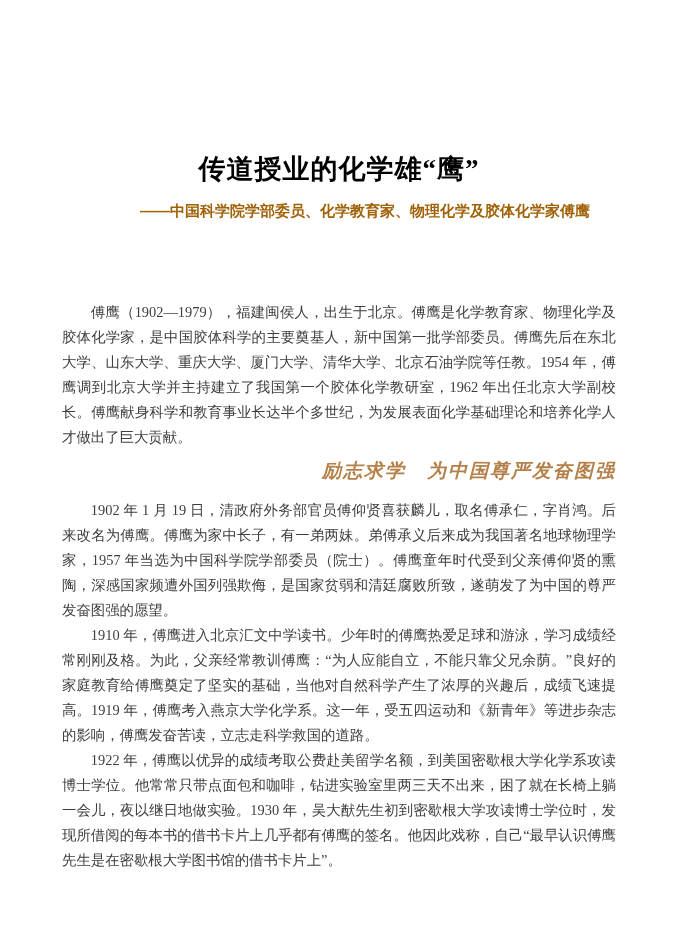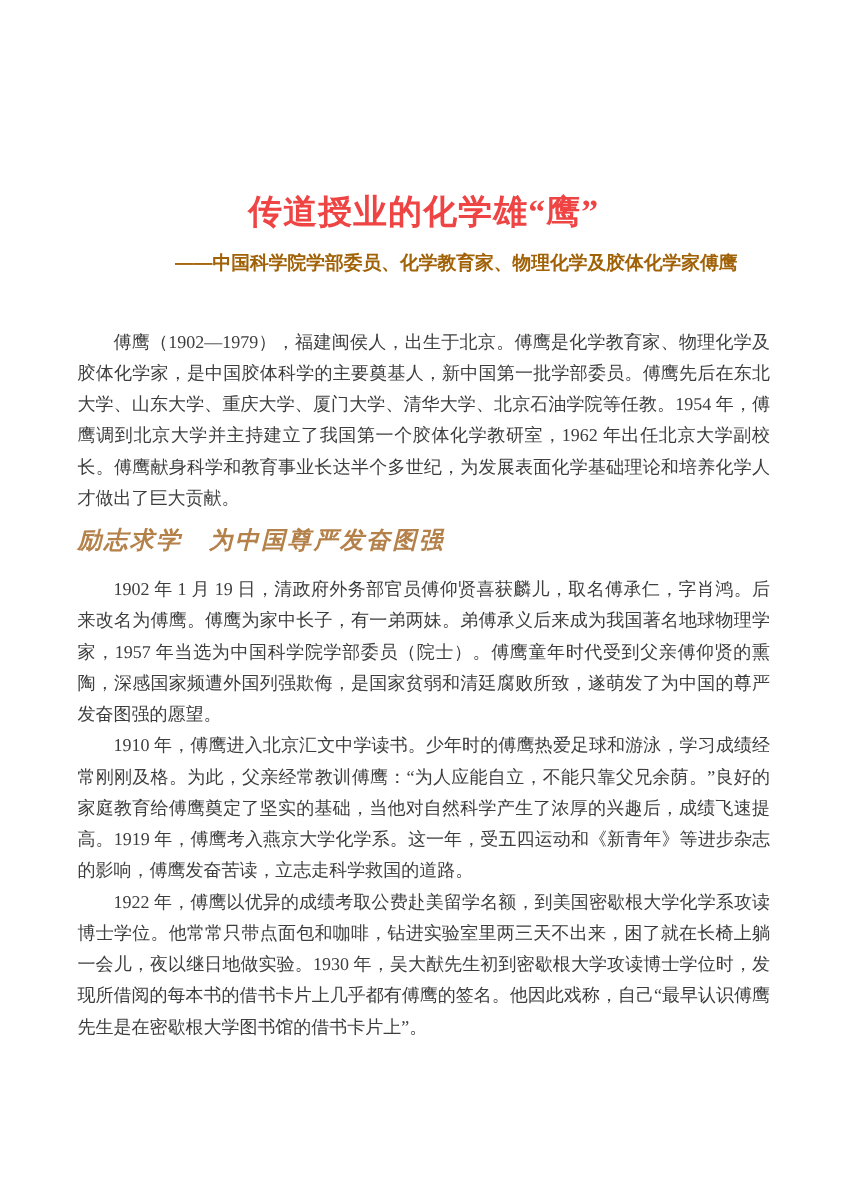--- a/index.html
+++ b/index.html
@@ -40,40 +40,40 @@
   .body-para {
     margin: 0;
     font-size: 14.4px;
     line-height: 25px;
     color: #3d3d3d;
     text-align: justify;
     text-indent: 2em;
     font-family: "Liberation Serif", "DejaVu Serif", serif;
   }
   .body-para.first {
-    margin-top: 40px;
+    margin-top: 78px;
     font-family: Liberation Serif, serif;
   }
   .section-heading {
     margin: 8px 0 14px 0;
-    text-align: left;
+    text-align: right;
     font-size: 19px;
     line-height: 26px;
     font-weight: bold;
     font-style: italic;
     letter-spacing: 2px;
     font-family: "Liberation Serif", "DejaVu Serif", serif;
   }
 </style>
 </head>
 <body>
 
 <div class="page" style="background: rgb(255, 255, 255);">
 
-  <h1 class="title" style="color: #ef4444;">传道授业的化学雄“鹰”</h1>
+  <h1 class="title" style="color: #000000;">传道授业的化学雄“鹰”</h1>
 
   <div class="subtitle">——中国科学院学部委员、化学教育家、物理化学及胶体化学家傅鹰</div>
 
   <p class="body-para first">傅鹰（1902—1979），福建闽侯人，出生于北京。傅鹰是化学教育家、物理化学及胶体化学家，是中国胶体科学的主要奠基人，新中国第一批学部委员。傅鹰先后在东北大学、山东大学、重庆大学、厦门大学、清华大学、北京石油学院等任教。1954 年，傅鹰调到北京大学并主持建立了我国第一个胶体化学教研室，1962 年出任北京大学副校长。傅鹰献身科学和教育事业长达半个多世纪，为发展表面化学基础理论和培养化学人才做出了巨大贡献。</p>
 
   <h2 class="section-heading" style="color: rgb(181, 129, 74);">励志求学　为中国尊严发奋图强</h2>
 
   <p class="body-para">1902 年 1 月 19 日，清政府外务部官员傅仰贤喜获麟儿，取名傅承仁，字肖鸿。后来改名为傅鹰。傅鹰为家中长子，有一弟两妹。弟傅承义后来成为我国著名地球物理学家，1957 年当选为中国科学院学部委员（院士）。傅鹰童年时代受到父亲傅仰贤的熏陶，深感国家频遭外国列强欺侮，是国家贫弱和清廷腐败所致，遂萌发了为中国的尊严发奋图强的愿望。</p>
 
   <p class="body-para">1910 年，傅鹰进入北京汇文中学读书。少年时的傅鹰热爱足球和游泳，学习成绩经常刚刚及格。为此，父亲经常教训傅鹰：“为人应能自立，不能只靠父兄余荫。”良好的家庭教育给傅鹰奠定了坚实的基础，当他对自然科学产生了浓厚的兴趣后，成绩飞速提高。1919 年，傅鹰考入燕京大学化学系。这一年，受五四运动和《新青年》等进步杂志的影响，傅鹰发奋苦读，立志走科学救国的道路。</p>

